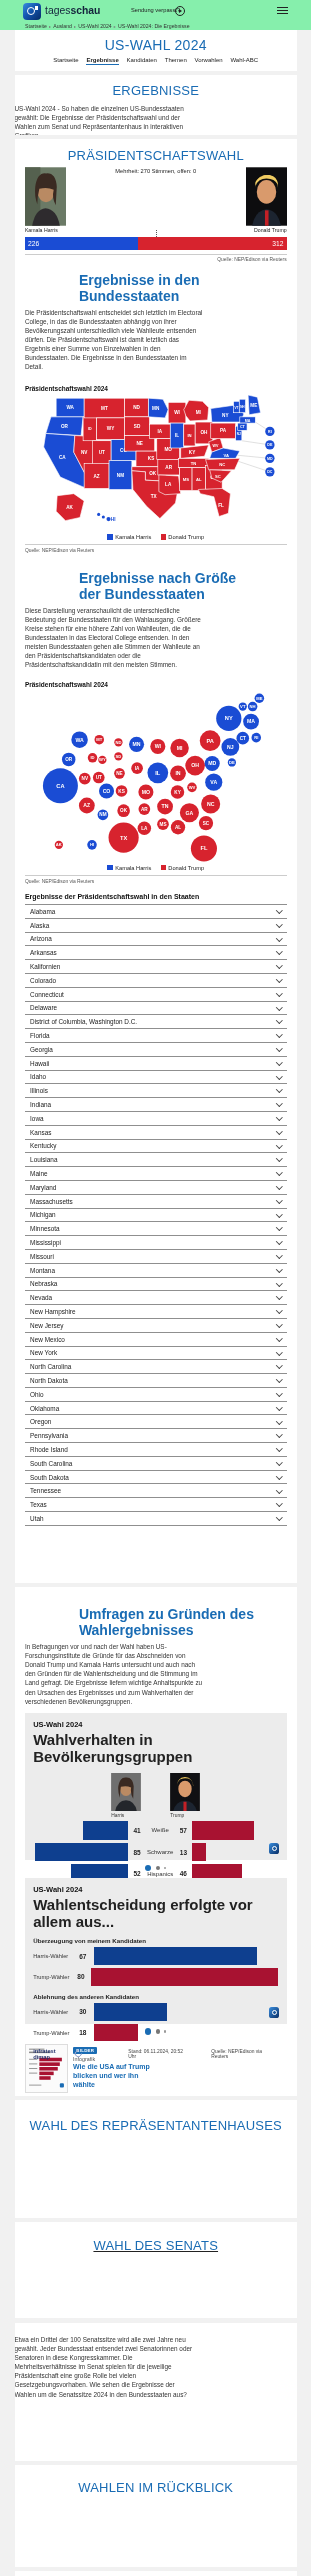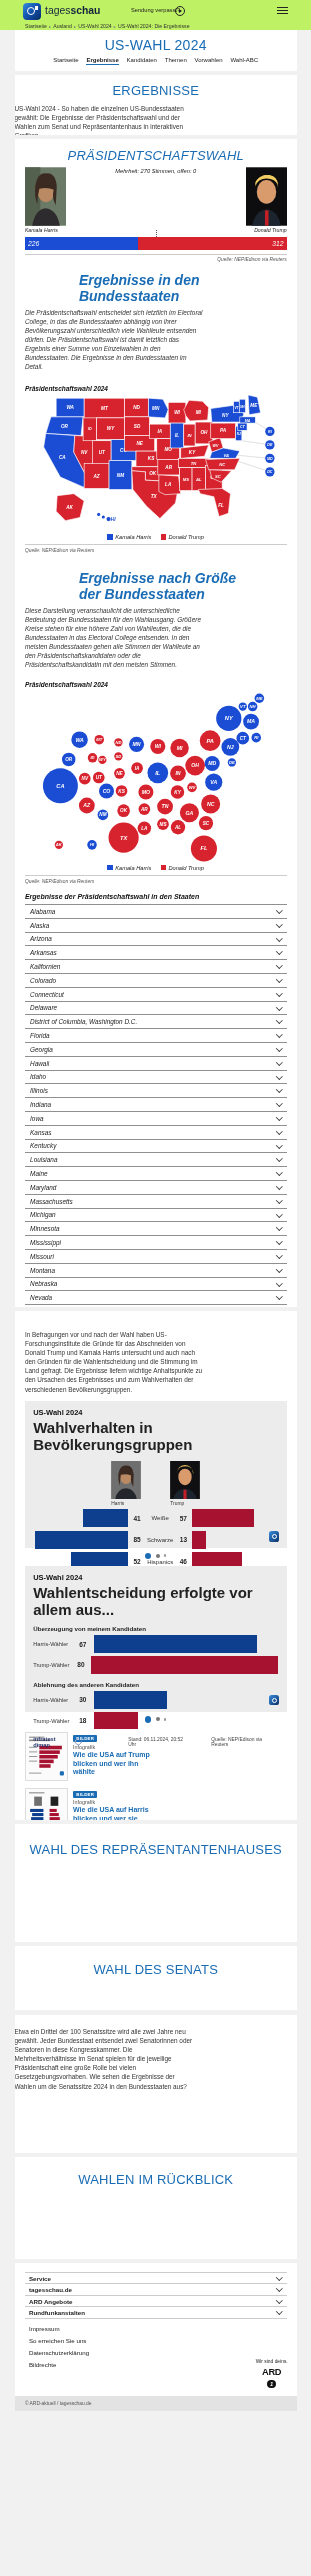--- a/index.html
+++ b/index.html
@@ -1,19 +1,19 @@
 <!DOCTYPE html>
 <html style="font-size:8.3px"><head>
 <meta charset="utf-8">
 <style>
   html,body{margin:0;padding:0;width:311px;background:#f1f1f1;font-family:"Liberation Sans",sans-serif;color:#222;}
   body{height:2576px;overflow:hidden;position:relative;}
   .card{background:#fff;margin:0 14px 4.1px 14.5px;overflow:hidden;position:relative;}
   
-  .hdr{background:#bef264;height:30px;position:relative;margin-bottom:0;}
+  .hdr{background:#86efac;height:30px;position:relative;margin-bottom:0;}
   .logo-box{position:absolute;left:23px;top:2.6px;width:17.6px;height:17.6px;border-radius:4.1px;
     background:linear-gradient(135deg,#3a8ede 0%,#1256b0 45%,#072a66 100%);}
   .logo-ring{position:absolute;left:4.1px;top:4.1px;width:6.2px;height:6.2px;border:1.6px solid #fff;border-radius:50%;}
   .logo-flag{position:absolute;right:3.1px;top:3.6px;width:2.6px;height:3.6px;background:#fff;}
   .brand{position:absolute;left:45px;top:5.2px;font-size:10.4px;color:#14233c;}
   .brand b{font-weight:700;}
   .missed{position:absolute;left:131px;top:7.3px;font-size:5.7px;color:#222;}
   .play{position:absolute;left:175px;top:5.7px;width:8.3px;height:8.3px;border:0.8px solid #222;border-radius:50%;}
   .play:after{content:"";position:absolute;left:2.6px;top:2.1px;border-left:3.1px solid #222;border-top:2.1px solid transparent;border-bottom:2.1px solid transparent;}
   .burger{position:absolute;right:23px;top:7.3px;width:11.4px;height:7.3px;}
@@ -33,21 +33,21 @@
   .ind{margin-left:54px;width:179px;}
   .body-txt{font-size:6.4px;line-height:1.42;color:#333;margin:0;}
   .small-src{font-size:4.9px;color:#555;}
   .chart-label{font-weight:700;font-size:6.5px;color:#111;margin:0 0 3.1px;padding-left:10.4px;}
   .legend{display:flex;justify-content:center;gap:9.3px;font-size:5.7px;color:#222;align-items:center;margin-top:3.1px;}
   .legend .sq{display:inline-block;width:5.2px;height:5.2px;margin-right:2.6px;vertical-align:-0.5px;}
   
   .erg-card{height:60px;padding-top:8.3px;box-sizing:border-box;}
   .erg-card p{margin-top:5.2px;}
   
-  .pres-card{height:1168px;padding:9.3px 10.4px 0;box-sizing:border-box;font-style:italic;}
+  .pres-card{height:1444px;padding:9.3px 10.4px 0;box-sizing:border-box;}
   .cand-row{display:flex;margin-top:3.1px;height:69px;}
   .cand{width:41px;}
   .cand img,.photo{display:block;}
   .photo{width:41px;height:59px;position:relative;overflow:hidden;}
   .cand-name{font-size:5.2px;color:#222;margin-top:1.6px;}
   .maj-note{flex:1;text-align:center;font-size:5.7px;color:#222;padding-top:1px;}
   .ev-bar{display:flex;height:13px;margin-top:1px;position:relative;}
   .ev-bar .dem{background:#1a4cd4;color:#fff;font-size:6.7px;display:flex;align-items:center;padding-left:3.1px;}
   .ev-bar .rep{background:#d7232e;color:#fff;font-size:6.7px;display:flex;align-items:center;justify-content:flex-end;padding-right:3.1px;flex:1;}
   .maj-tick{position:absolute;left:50.15%;top:-6.7px;height:6.7px;border-left:1px dotted #555;}
@@ -88,21 +88,21 @@
   .dec-bar{height:17.6px;}
   
   .tsr-grid{display:flex;flex-wrap:wrap;gap:6.2px 6.2px;margin-top:5.2px;}
   .tsr{width:128px;display:flex;gap:5.2px;cursor:pointer;}
   .tsr-thumb{width:41px;height:47px;background:#fafafa;border:0.5px solid #ddd;flex:none;}
   .badge{display:inline-block;background:#1a6cb4;color:#fff;font-size:4.4px;font-weight:700;letter-spacing:0.3px;padding:1px 3.1px;border-radius:1px;}
   .tsr-kick{font-size:5.4px;color:#555;margin:1.6px 0 1px;}
   .tsr-title{font-size:7px;font-weight:700;color:#1a6cb4;line-height:1.25;margin:0;}
   
   .house-card{height:118px;padding-top:17.6px;box-sizing:border-box;}
-  .senate-card{height:64px;padding-top:15.6px;box-sizing:border-box;}
+  .senate-card{height:96px;padding-top:15.6px;box-sizing:border-box;text-decoration:underline;}
   .senres-card{height:138px;padding-top:12.4px;box-sizing:border-box;}
   .review-card{height:102px;padding-top:15.6px;box-sizing:border-box;}
   
   .foot-card{height:133px;padding:9.3px 10.4px 0;box-sizing:border-box;margin-bottom:0;}
   .f-acc-row{display:flex;align-items:center;justify-content:space-between;height:10.4px;border-top:0.5px solid #ccc;font-size:6.2px;font-weight:700;color:#222;padding:0 3.1px 0 4.1px;cursor:pointer;}
   .f-acc{border-bottom:0.5px solid #ccc;}
   .f-links{margin-top:6.2px;}
   .f-link{font-size:6.2px;color:#222;margin:0 0 5.2px;padding-left:4.1px;cursor:pointer;}
   .ard{position:absolute;right:9.3px;bottom:7.3px;display:flex;align-items:center;gap:2.6px;flex-direction:column;}
   .ard-tag{font-size:4.9px;color:#222;}
@@ -598,20 +598,21 @@
         <span class="chev"></span>
       </div>
       <div class="acc-row">
         <span>Utah</span>
         <span class="chev"></span>
       </div>
     </div>
 </div>
 
 <div class="card polls-card">
+  <h3 class="h3blue ind">Umfragen zu Gründen des Wahlergebnisses</h3>
   <p class="body-txt ind">In Befragungen vor und nach der Wahl haben US-Forschungsinstitute die Gründe für das Abschneiden von Donald Trump und Kamala Harris untersucht und auch nach den Gründen für die Wahlentscheidung und die Stimmung im Land gefragt. Die Ergebnisse liefern wichtige Anhaltspunkte zu den Ursachen des Ergebnisses und zum Wahlverhalten der verschiedenen Bevölkerungsgruppen.</p>
 
   <div class="gray-box" style="height:147px">
     <p class="gb-kicker">US-Wahl 2024</p>
     <p class="gb-title">Wahlverhalten in Bevölkerungsgruppen</p>
     <div class="ph-row">
       <div class="ph-fig">
         <div class="photo">
           <svg width="30" height="38" viewBox="0 0 58 74">
               <rect width="58" height="74" fill="#6f6f6f"></rect>

